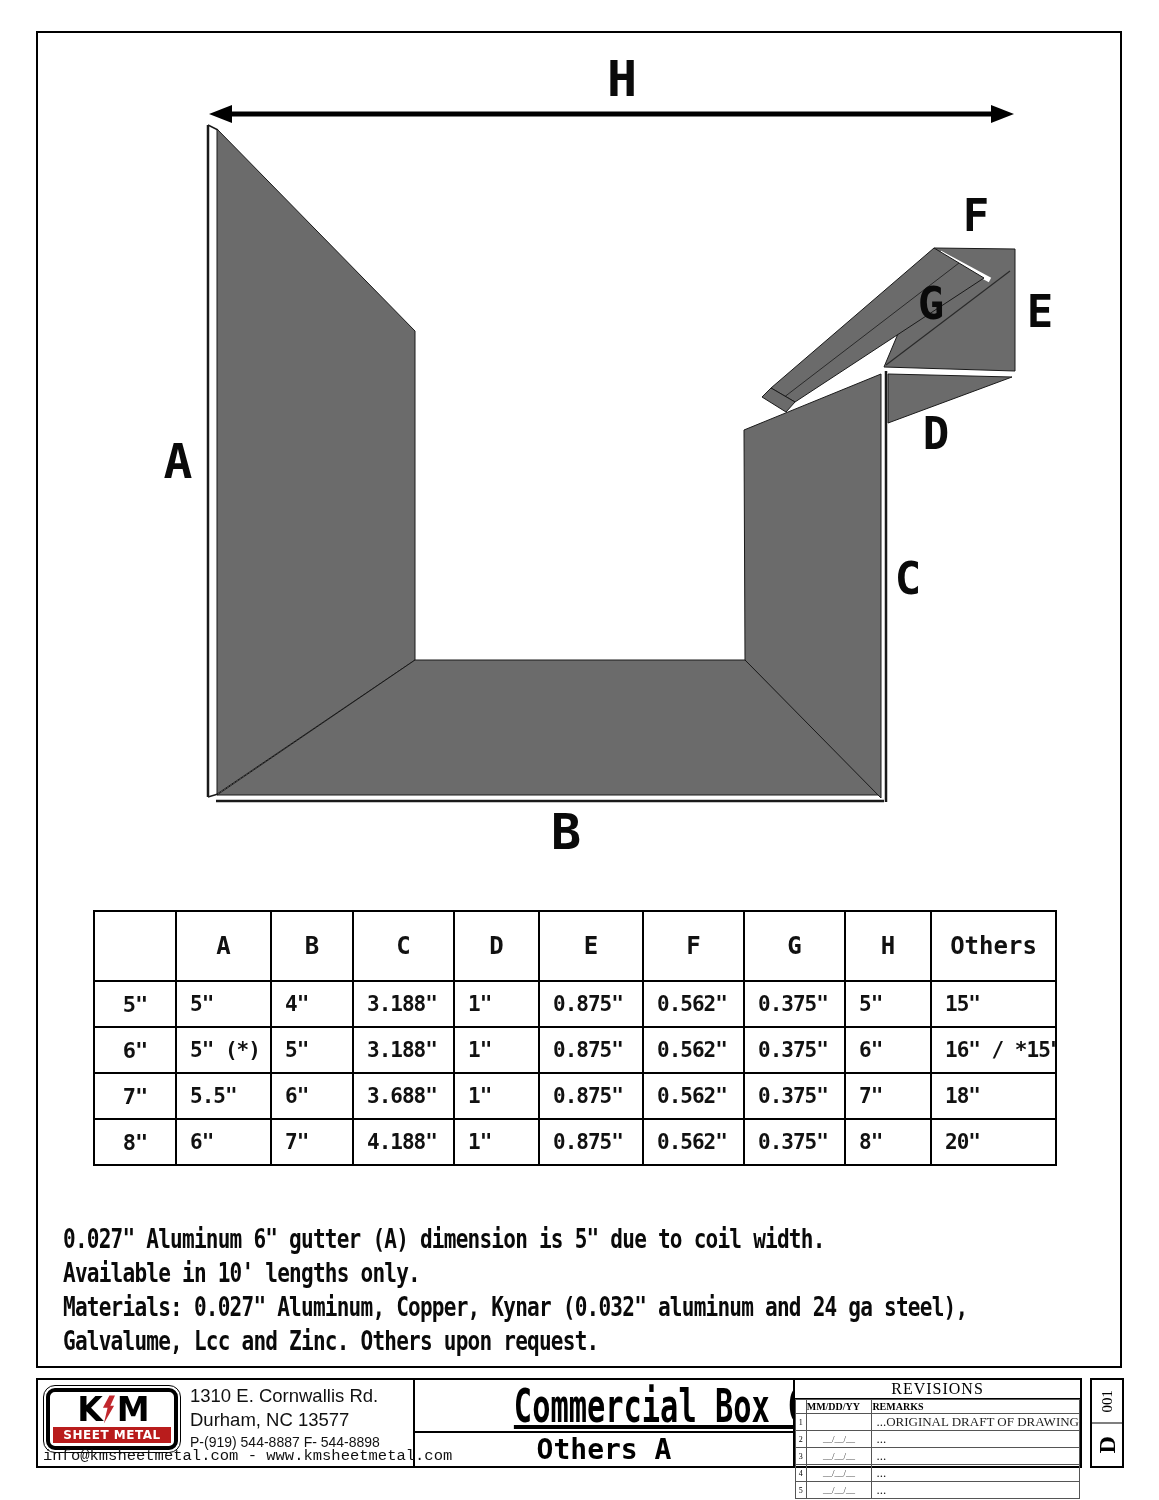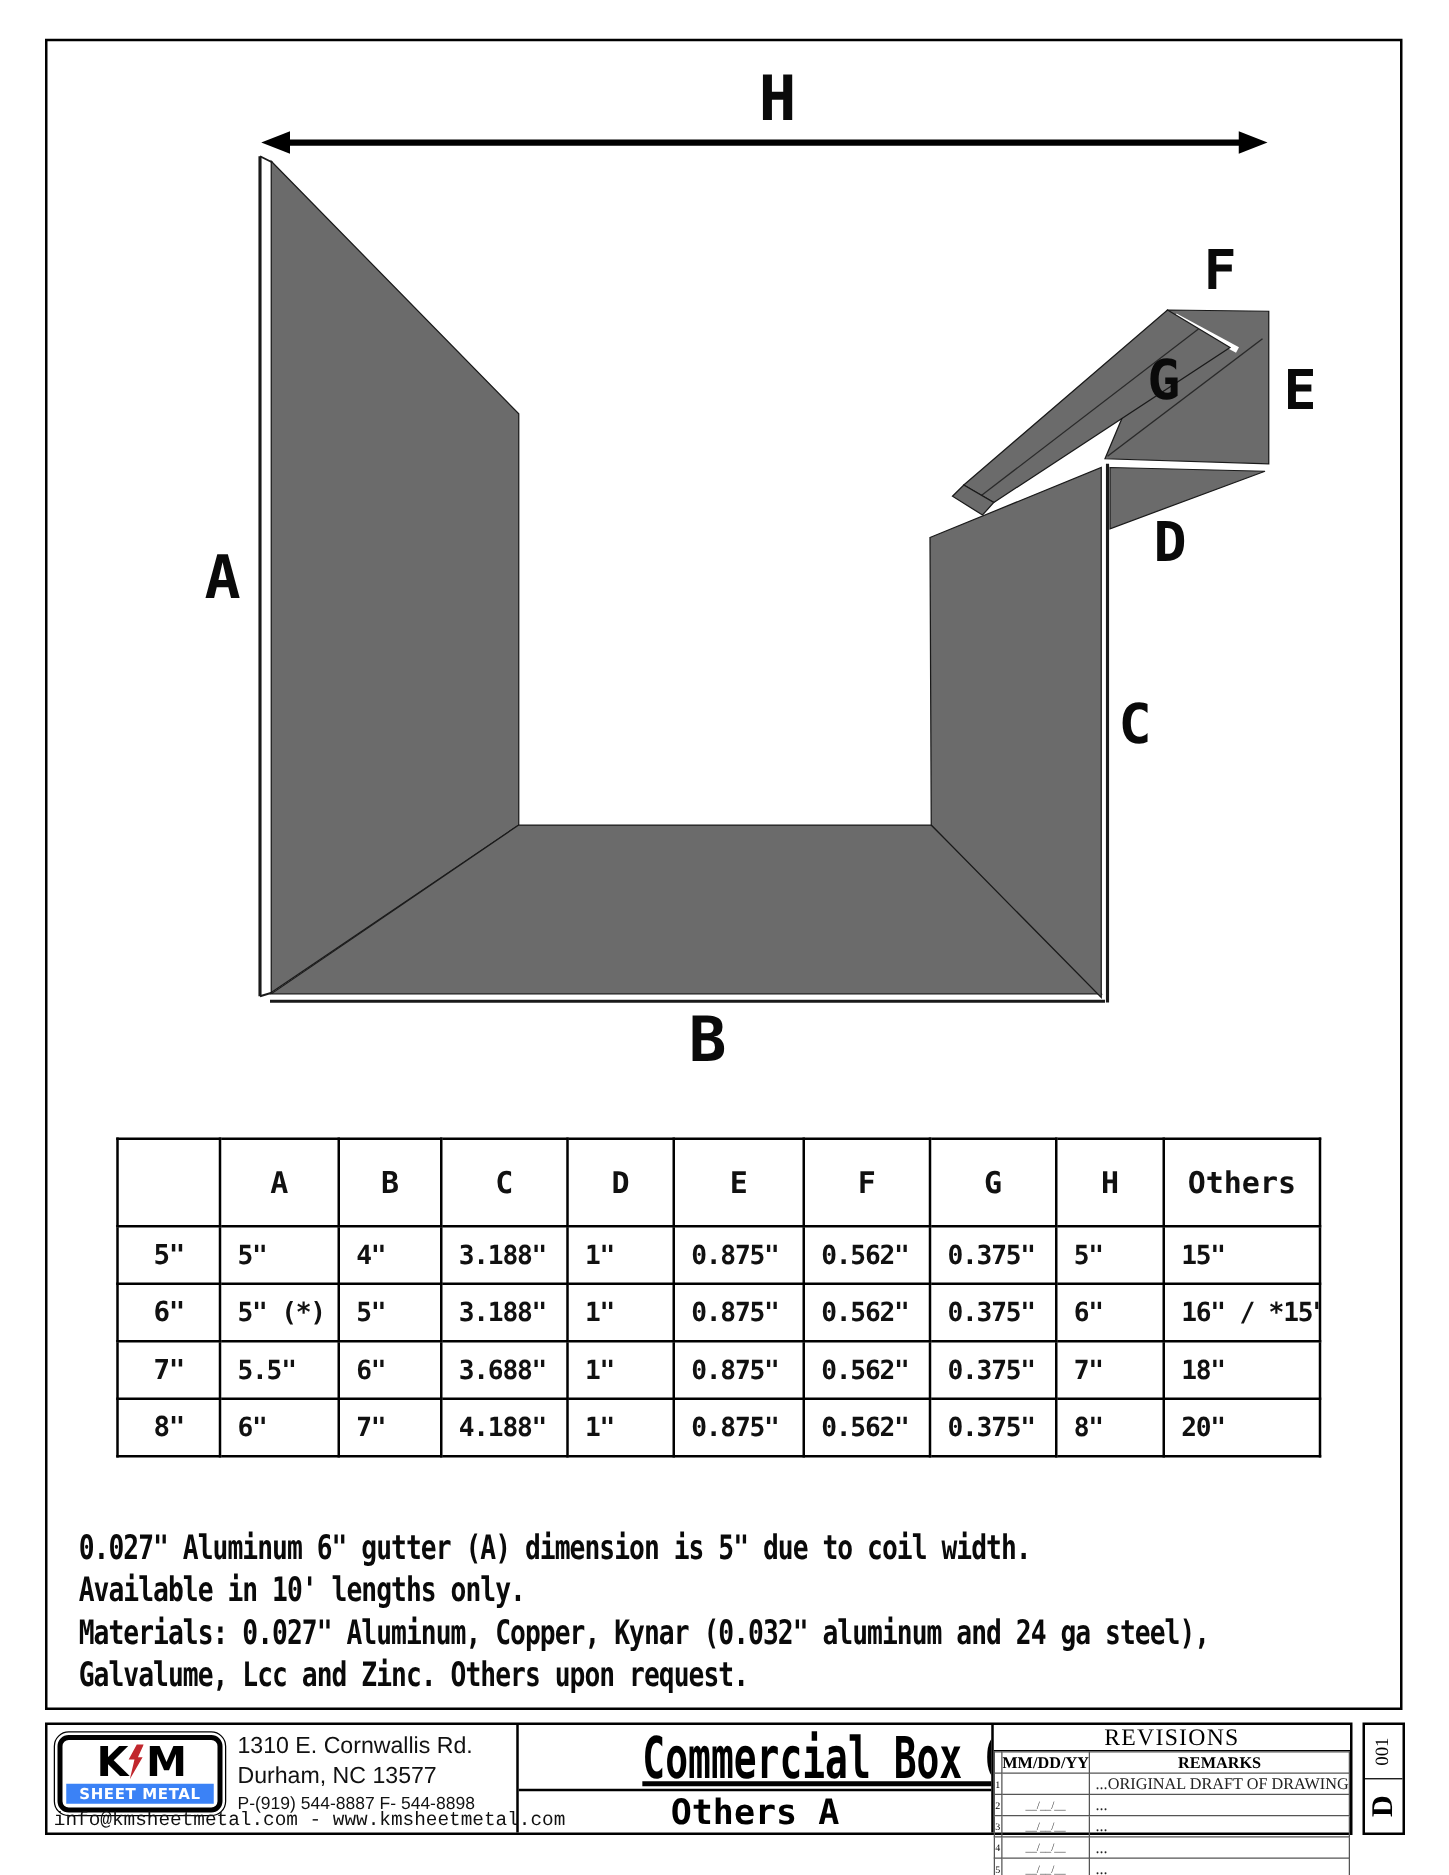--- a/index.html
+++ b/index.html
@@ -32,25 +32,25 @@
   .tb-left { width: 377px; border-right: 2px solid #000; position: relative; }
   .tb-mid  { width: 380px; border-right: 2px solid #000; display: flex; flex-direction: column; }
   .tb-title { flex: 1.6; display: flex; align-items: center; 
               border-bottom: 2px solid #000; overflow: hidden; text-decoration: underline; }
   .tb-title span { font-size: 46px; font-weight: bold; white-space: nowrap;
                    transform: scaleX(0.66); transform-origin: center; }
   .tb-style { flex: 1; display: flex; align-items: center; justify-content: center;
               font-size: 28px; font-weight: bold; }
   .tb-rev { flex: 1; display: flex; flex-direction: column; font-family: "Liberation Serif", serif; }
   .rev-head { height: 21px; border-bottom: 1px solid #000; text-align: center;
-              font-size: 19px; letter-spacing: 1px; }
+              font-size: 16px; letter-spacing: 1px; }
   .rev-table { width: 100%; border-collapse: collapse; flex: 1; }
   .rev-table td, .rev-table th { border: 1px solid #555; font-family: "Liberation Serif", serif;
               white-space: nowrap; overflow: hidden; }
-  .rev-sub th { font-size: 13px; font-weight: bold; text-align: center; height: 14px; }
+  .rev-sub th { font-size: 10px; font-weight: bold; text-align: left; height: 14px; }
   .rev-num { width: 18px; font-size: 8px; text-align: center; height: 10px; }
   .rev-date { width: 80px; font-size: 9px; text-align: center; color: #333; }
   .rev-remarks { font-size: 13px; padding-left: 4px; color: #222; }
 
   
   .sheet-box { position: absolute; left: 1090px; top: 1378px; width: 34px; height: 90px;
                border: 2px solid #000; display: flex; flex-direction: column; background: #fff; }
   .sheet-num, .sheet-letter { flex: 1; display: flex; align-items: center; justify-content: center;
                writing-mode: vertical-rl; transform: rotate(180deg);
                font-family: "Liberation Serif", serif; }
@@ -58,21 +58,21 @@
   .sheet-letter { font-size: 24px; font-weight: bold; }
 
   
   .logo { position: absolute; left: 8px; top: 8px; width: 132px; height: 62px;
           border: 4px solid #000; border-radius: 9px; outline: 1.5px solid #000; outline-offset: 2px;
           background: #fff; display: flex; flex-direction: column; }
   .logo-letters { flex: 1; display: flex; align-items: center; justify-content: center;
           font-family: "DejaVu Sans", sans-serif; font-weight: bold; font-size: 33px;
           letter-spacing: -3px; line-height: 1; color: #000; }
   .bolt-svg { width: 13px; height: 29px; margin: 0 2px; }
-  .logo-bar { height: 16px; margin: 0 3px 3px 3px; background: #3b82f6; color: #fff;
+  .logo-bar { height: 16px; margin: 0 3px 3px 3px; background: #b91c1c; color: #fff;
           display: flex; align-items: center; justify-content: center;
           font-family: "DejaVu Sans", sans-serif; font-weight: bold; font-size: 12px; letter-spacing: 0.5px; }
 
   .address { position: absolute; left: 152px; top: 4px; width: 222px; color: #111;
              font-family: "Liberation Sans", sans-serif; }
   .addr-1, .addr-2 { font-size: 18.5px; line-height: 24px; }
   .addr-3 { font-size: 14px; line-height: 20px; }
   .email-line { position: absolute; left: 5px; top: 67px; width: 368px;
              font-family: Liberation Mono, monospace; font-size: 15.5px; color: #111;
              white-space: nowrap; }

